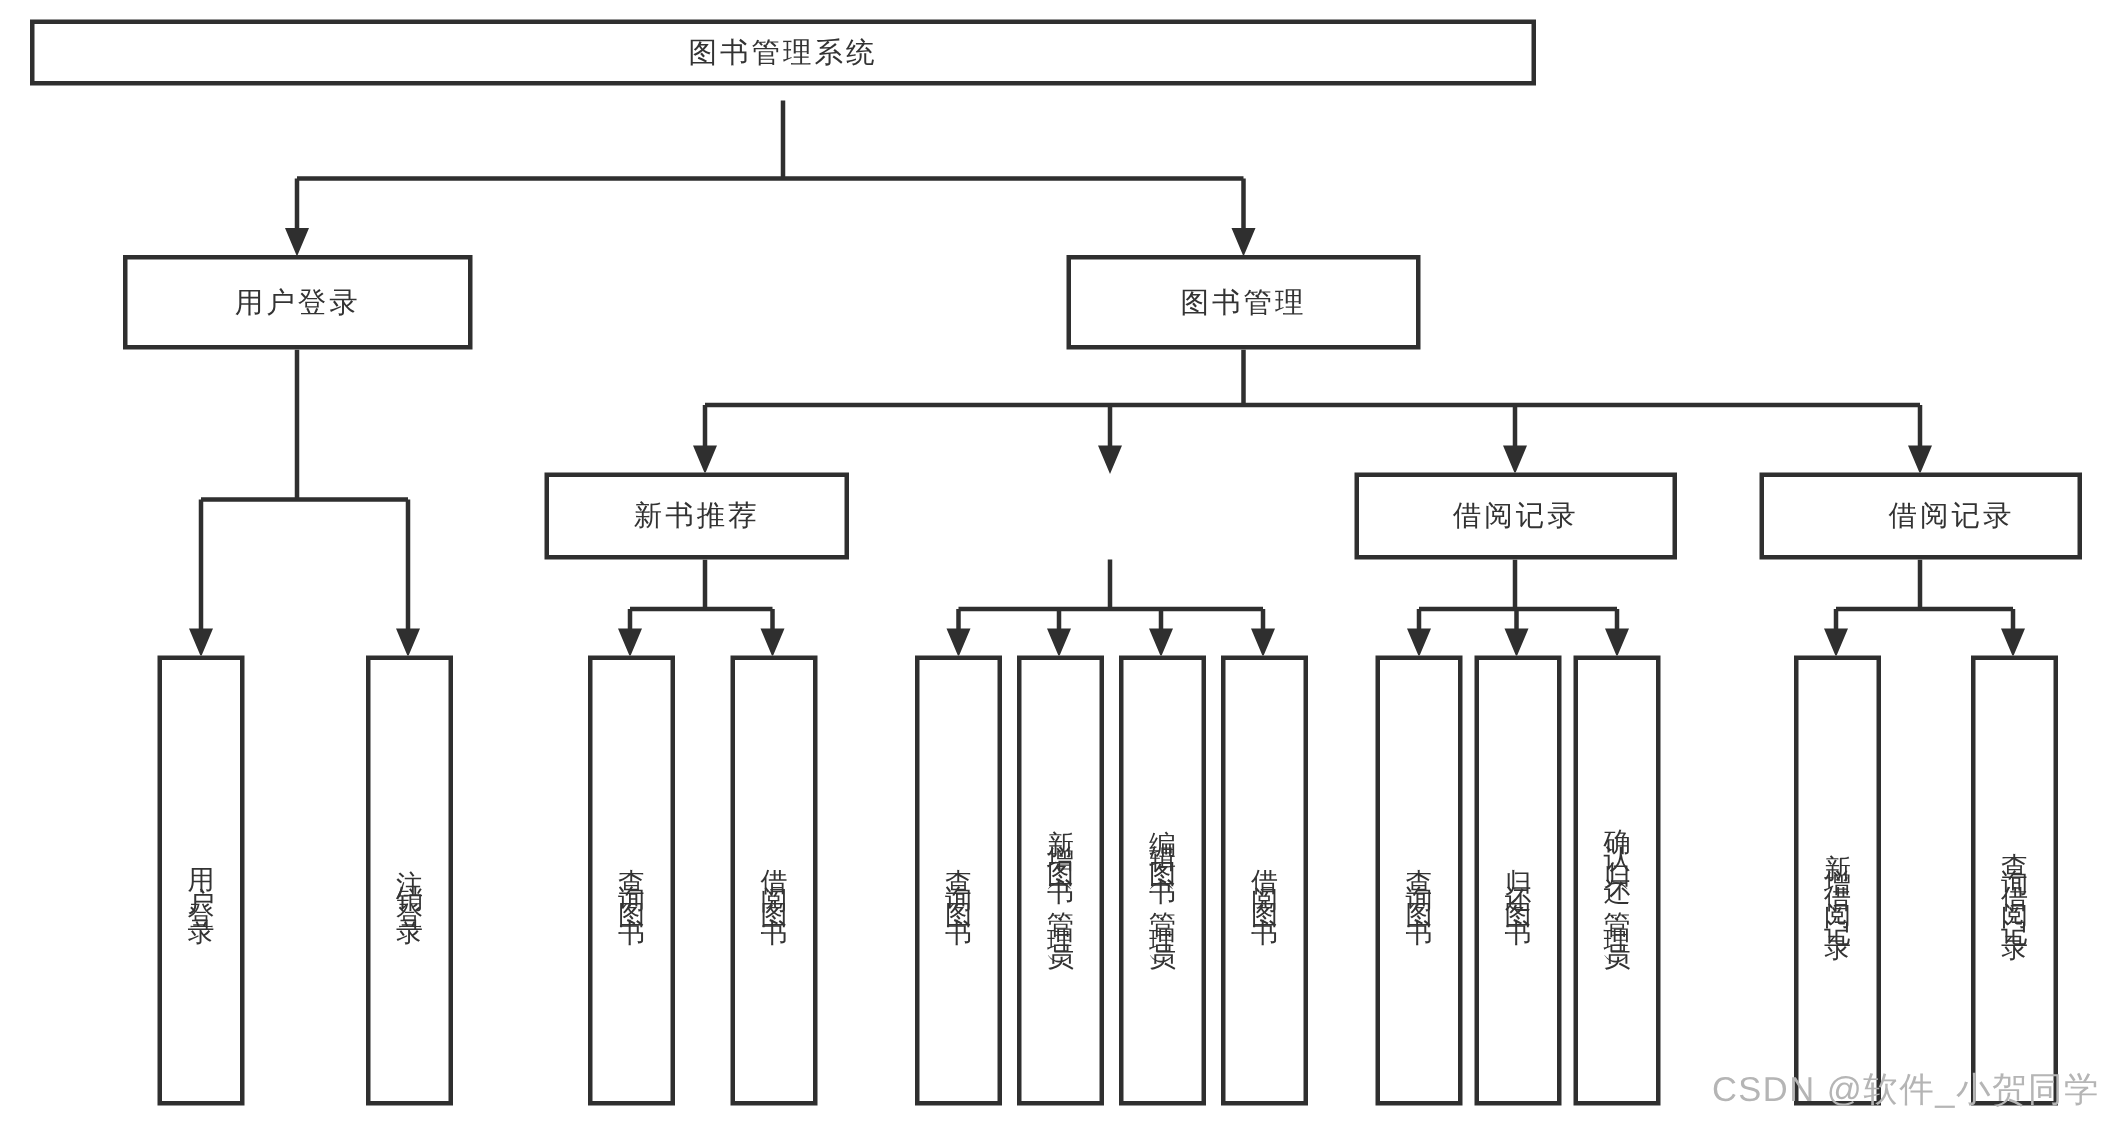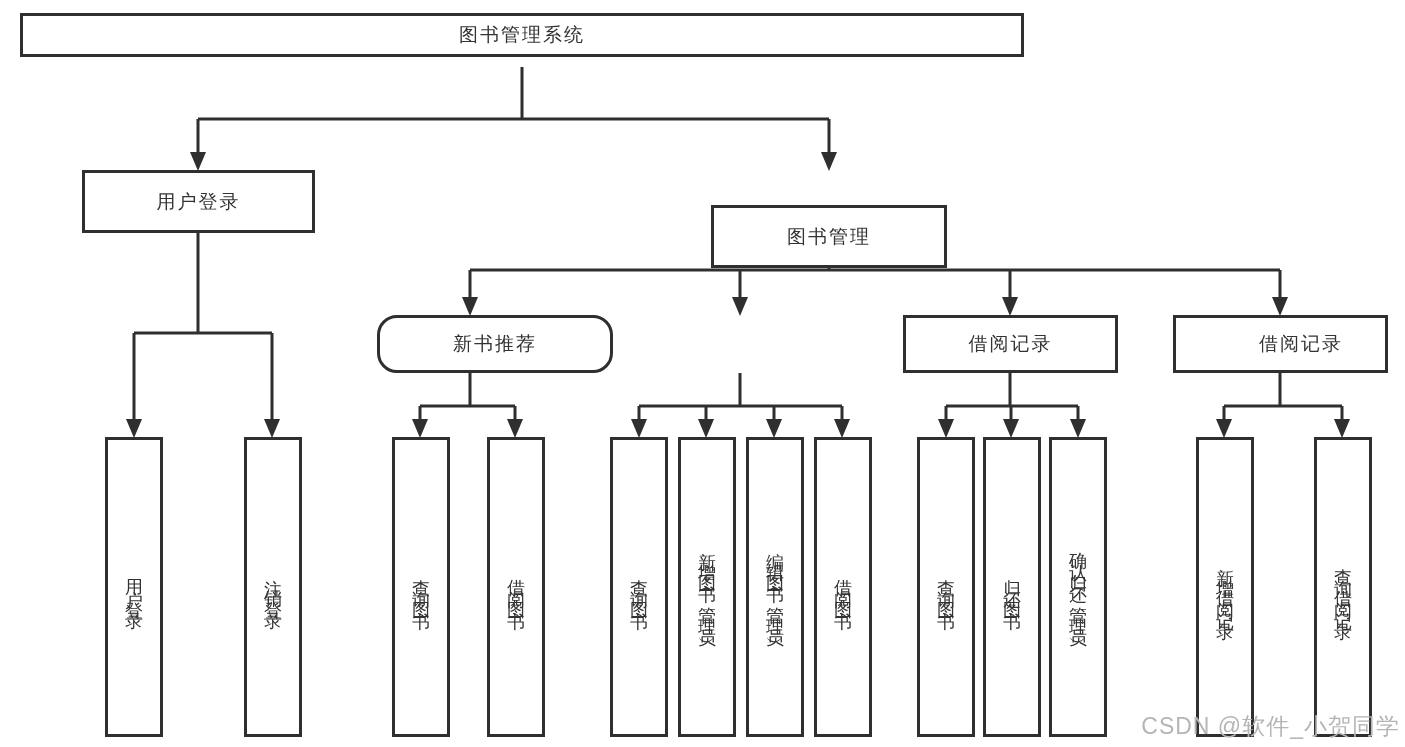--- a/index.html
+++ b/index.html
@@ -84,23 +84,23 @@
       M134 438 l-8 -19 h16 z  M272 438 l-8 -19 h16 z
       M420 438 l-8 -19 h16 z  M515 438 l-8 -19 h16 z
       M639 438 l-8 -19 h16 z  M706 438 l-8 -19 h16 z  M774 438 l-8 -19 h16 z  M842 438 l-8 -19 h16 z
       M946 438 l-8 -19 h16 z  M1011 438 l-8 -19 h16 z  M1078 438 l-8 -19 h16 z
       M1224 438 l-8 -19 h16 z  M1342 438 l-8 -19 h16 z"></path>
   </svg>
 
   <div class="node h" style="left:20px; top:13px; width:1004px; height:44px;">图书管理系统</div>
 
   <div class="node h" style="left:82px; top:170px; width:233px; height:63px;">用户登录</div>
-  <div class="node h" style="left:711px; top:170px; width:236px; height:63px;margin-top:35px;">图书管理</div>
+  <div class="node h" style="left:711px; top:170px; width:236px; height:63px;">图书管理</div>
 
-  <div class="node h" style="left:377px; top:315px; width:236px; height:58px;border-radius:20px;">新书推荐</div>
+  <div class="node h" style="left:363px; top:315px; width:203px; height:58px;">新书推荐</div>
   <div class="node h" style="left:903px; top:315px; width:215px; height:58px;">借阅记录</div>
   <div class="node h" style="left:1173px; top:315px; width:215px; height:58px;padding-left:41px;">借阅记录</div>
 
   <div class="node v" style="left:105px;">
     <span class="vtext">用户登录</span>
   </div>
   <div class="node v" style="left:244px;">
     <span class="vtext">注销登录</span>
   </div>
 

